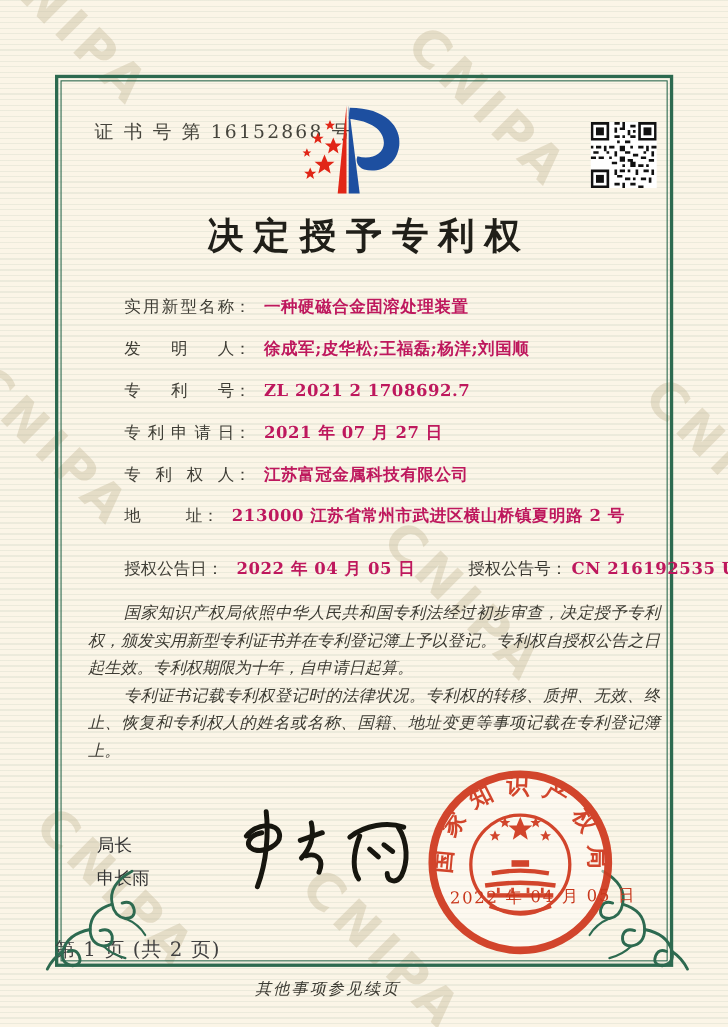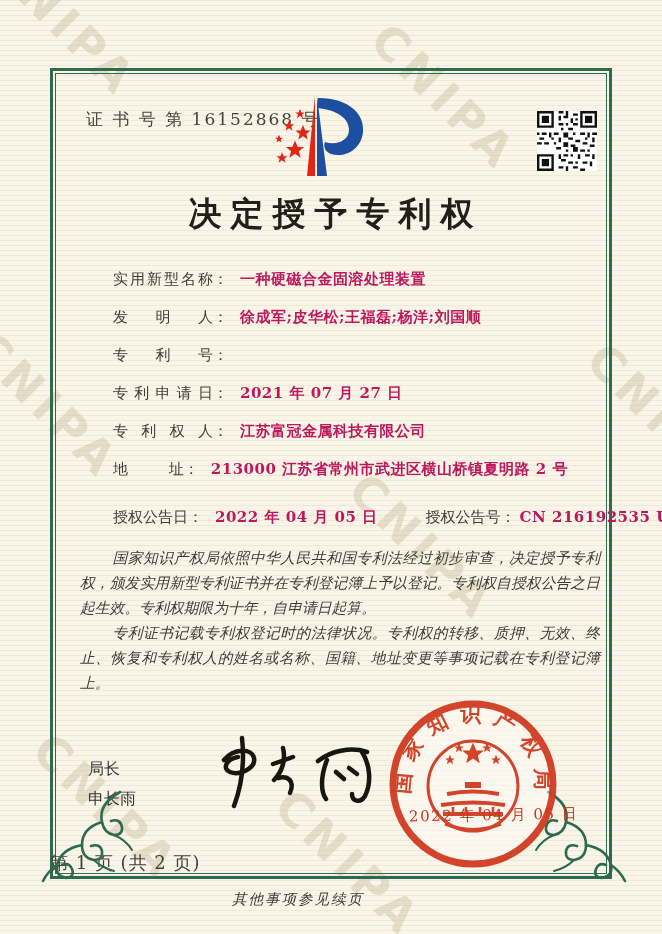--- a/index.html
+++ b/index.html
@@ -142,20 +142,21 @@
         <span class="fvalue">一种硬磁合金固溶处理装置</span>
     </div>
     <div class="frow">
       <span class="flabel">发明人</span>
         <span class="fcolon">：</span>
         <span class="fvalue">徐成军;皮华松;王福磊;杨洋;刘国顺</span>
     </div>
     <div class="frow">
       <span class="flabel">专利号</span>
         <span class="fcolon">：</span>
+        <span class="fvalue">ZL 2021 2 1708692.7</span>
     </div>
     <div class="frow">
       <span class="flabel">专利申请日</span>
         <span class="fcolon">：</span>
         <span class="fvalue">2021 年 07 月 27 日</span>
     </div>
     <div class="frow">
       <span class="flabel">专利权人</span>
         <span class="fcolon">：</span>
         <span class="fvalue">江苏富冠金属科技有限公司</span>

